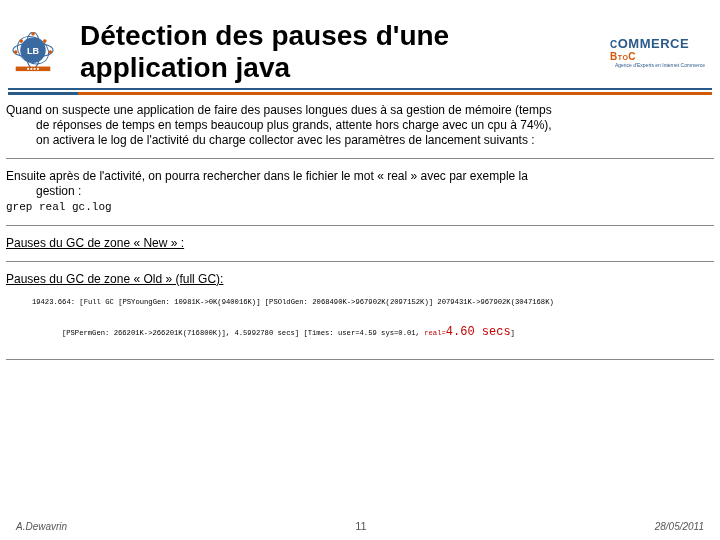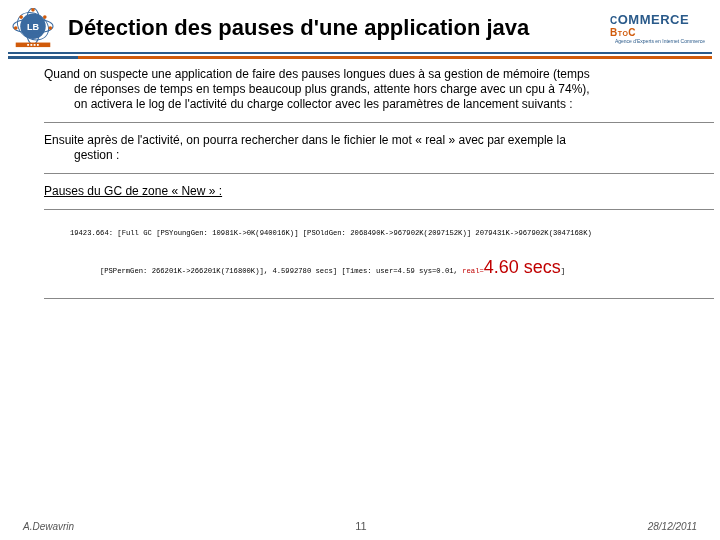--- a/index.html
+++ b/index.html
@@ -1,41 +1,41 @@
 <!DOCTYPE html>
 <html><head>
 <meta charset="utf-8">
 <style>
   * { box-sizing: border-box; margin: 0; padding: 0; }
   html, body { width: 720px; height: 540px; font-family: Arial, Helvetica, sans-serif; background: #fff; color: #000; }
   .slide { width: 720px; height: 540px; position: relative; background: #fff; }
-  .hdr { display: flex; align-items: center; padding: 8px 10px 4px 10px; gap: 12px; }
+  .hdr { display: flex; align-items: center; padding: 20px 10px 4px 10px; gap: 24px; }
   .logo { width: 46px; height: 40px; position: relative; }
   .logo svg { width: 100%; height: 100%; }
-  .title { font-size: 22px; font-weight: bold; flex: 1; color: #000; }
+  .title { font-size: 28px; font-weight: bold; flex: 1; color: #000; }
   .brand { width: 100px; height: 36px; display: flex; flex-direction: column; align-items: center; justify-content: center; }
   .brand-top { font-size: 10px; color: #2a5a8a; font-weight: bold; letter-spacing: 0.5px; }
   .brand-top .c2 { color: #d05a0a; }
   .brand-sub { font-size: 5px; color: #2a5a8a; }
   .rule { height: 2px; background: #2a5a8a; margin: 0 8px 2px 8px; }
   .rule2 { display: flex; margin: 0 8px 8px 8px; }
   .rule2 .a { height: 3px; background: #2a5a8a; flex: 0 0 70px; }
   .rule2 .b { height: 3px; background: #d05a0a; flex: 1; }
-  .body { padding: 0 6px; font-size: 12px; line-height: 1.25; margin-left: 38px; }
+  .body { padding: 0 6px; font-size: 12px; line-height: 1.25; }
   .para { margin-bottom: 2px; }
   .indent { padding-left: 30px; }
   .code { font-family: "Courier New", monospace; font-size: 11px; white-space: pre-wrap; word-break: break-word; }
   .code-sm { font-family: "Courier New", monospace; font-size: 8.2px; white-space: pre-wrap; word-break: break-word; }
   .code-xs { font-family: "Courier New", monospace; font-size: 7.2px; white-space: pre-wrap; word-break: break-word; }
   .sep { height: 1px; background: #888; margin: 10px 0; }
   .u { text-decoration: underline; }
   .red { color: #c00000; }
   .big { font-size: 14px; font-family: "Courier New", monospace; font-weight: normal; }
-  .big2 { font-size: 18px; font-family: Liberation Sans, sans-serif; }
-  .ftr { position: absolute; bottom: 8px; left: 0; right: 0; display: flex; justify-content: space-between; align-items: flex-end; padding: 0 23px; font-size: 10px; font-style: italic; color: #555; }
+  .big2 { font-size: 12px; font-family: Liberation Mono, monospace; }
+  .ftr { position: absolute; bottom: 8px; left: 0; right: 0; display: flex; justify-content: space-between; align-items: flex-end; padding: 0 16px; font-size: 10px; font-style: italic; color: #555; }
   .ftr .pg { font-style: normal; font-size: 11px; }
 </style>
 </head>
 <body>
 
 <div class="slide">
 
   <div class="hdr">
     <div class="logo">
       <svg viewBox="0 0 50 44">
@@ -74,37 +74,39 @@
       <span class="indent" style="display:inline-block">de réponses de temps en temps beaucoup plus grands, attente hors charge avec un cpu à 74%),</span><br>
       <span class="indent" style="display:inline-block">on activera le log de l'activité du charge collector avec les paramètres de lancement suivants :</span>
     </div>
 
     <div class="sep"></div>
 
     <div class="para">
       <span>Ensuite après de l'activité, on pourra rechercher dans le fichier le mot « real » avec par exemple la</span><br>
       <span class="indent" style="display:inline-block">gestion :</span>
     </div>
+    <div class="code">grep real gc.log</div>
 
     <div class="sep"></div>
 
     <div class="para u">Pauses du GC de zone « New » :</div>
 
     <div class="sep"></div>
 
+    <div class="para u">Pauses du GC de zone « Old » (full GC):</div>
     <div class="code-xs">
       <span>19423.664: [Full GC [PSYoungGen: 10981K-&gt;0K(940016K)] [PSOldGen: 2068490K-&gt;967902K(2097152K)] 2079431K-&gt;967902K(3047168K)</span>
     </div>
     <div class="code-xs indent">
       <span>[PSPermGen: 266201K-&gt;266201K(716800K)], 4.5992780 secs] [Times: user=4.59 sys=0.01, </span><span class="red">real=</span><span class="red big2">4.60 secs</span><span>]</span>
     </div>
 
     <div class="sep"></div>
 
   </div>
 
   <div class="ftr">
     <span>A.Dewavrin</span>
     <span class="pg">11</span>
-    <span>28/12/2011</span>
+    <span>28/05/2011</span>
   </div>
 
 </div>
 
 </body></html>

